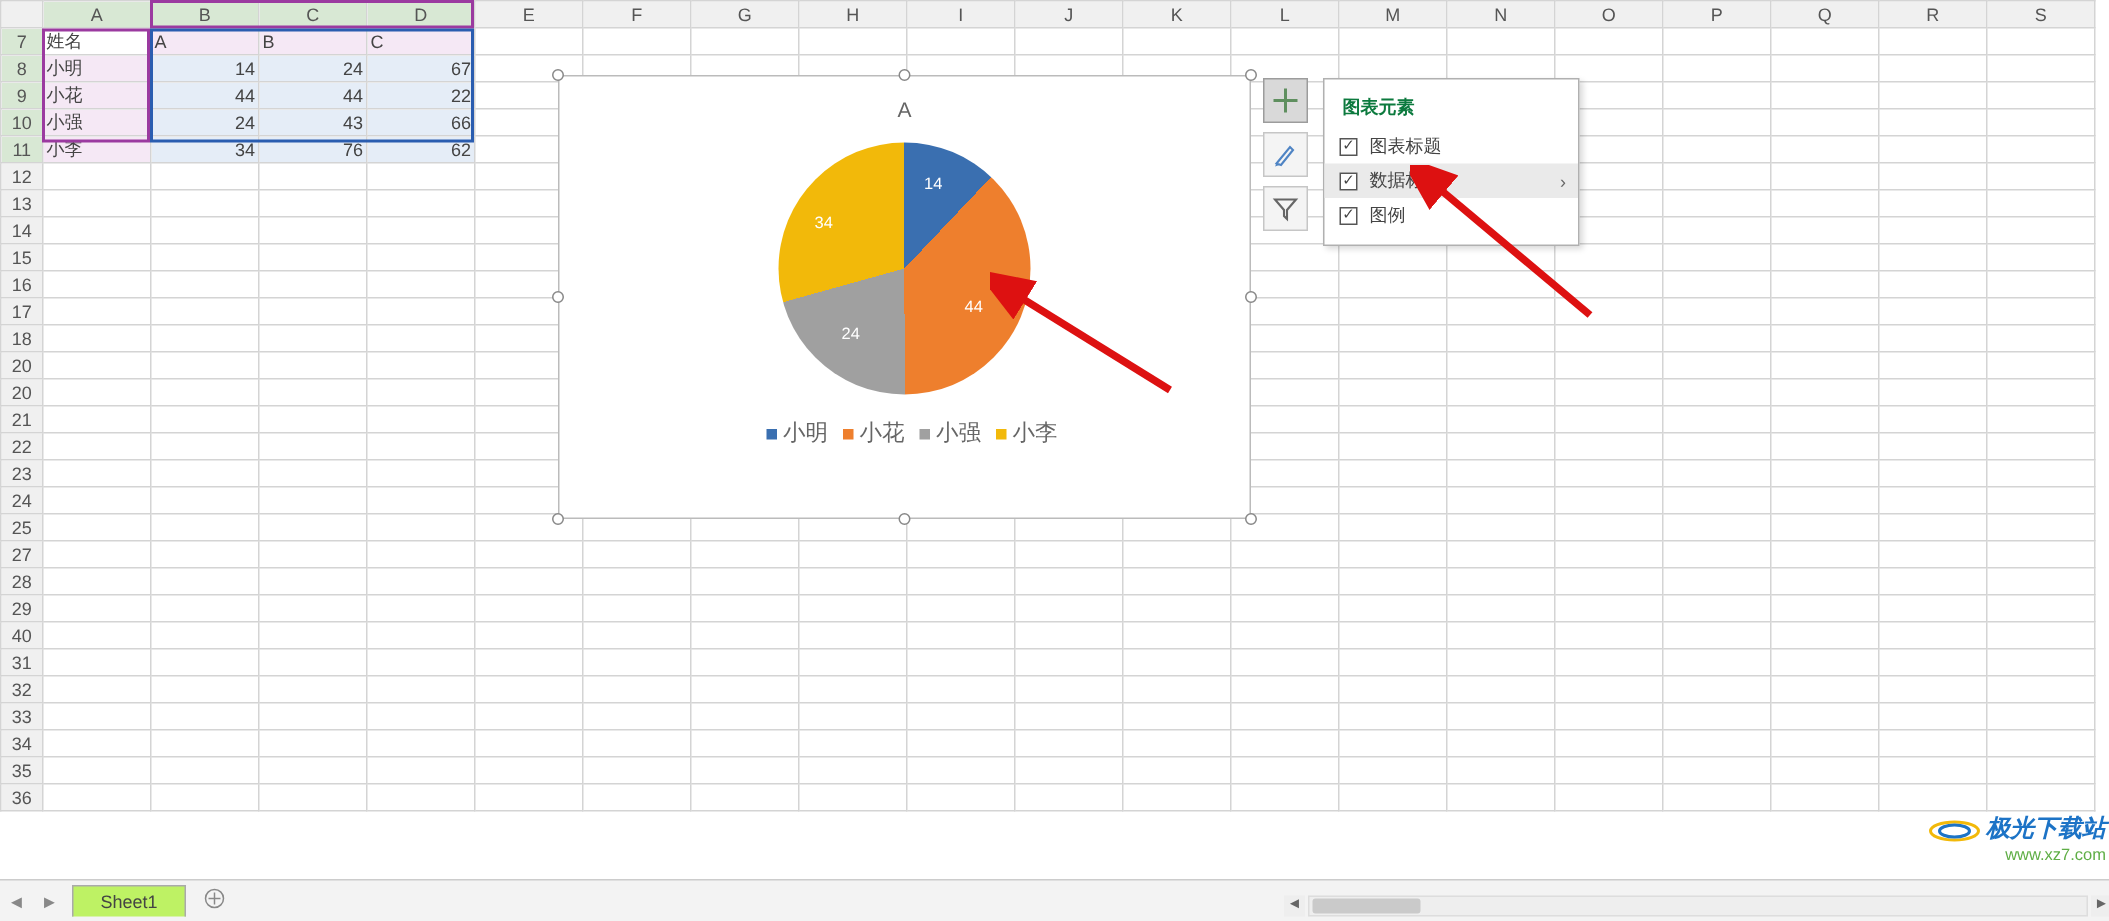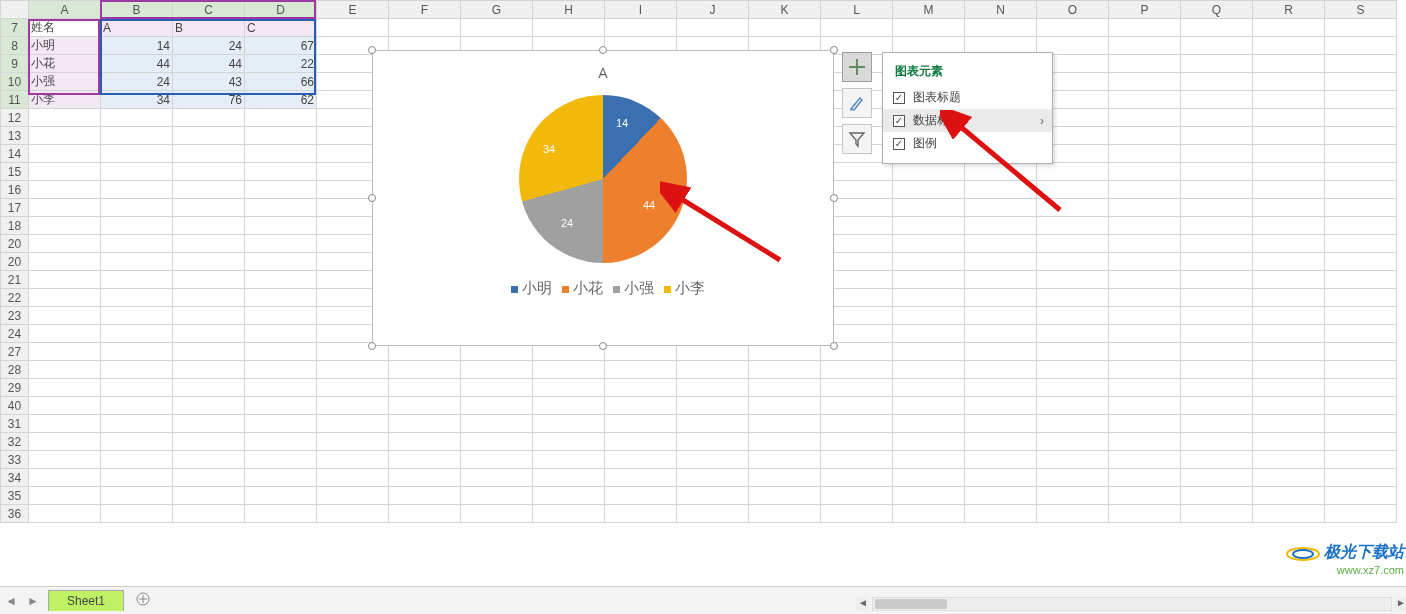--- a/index.html
+++ b/index.html
@@ -662,20 +662,42 @@
           <td class=""></td>
           <td class=""></td>
           <td class=""></td>
           <td class=""></td>
           <td class=""></td>
           <td class=""></td>
           <td class=""></td>
           <td class=""></td>
         </tr>
         <tr>
+          <th class="rowhead">25</th>
+          <td class=""></td>
+          <td class=""></td>
+          <td class=""></td>
+          <td class=""></td>
+          <td class=""></td>
+          <td class=""></td>
+          <td class=""></td>
+          <td class=""></td>
+          <td class=""></td>
+          <td class=""></td>
+          <td class=""></td>
+          <td class=""></td>
+          <td class=""></td>
+          <td class=""></td>
+          <td class=""></td>
+          <td class=""></td>
+          <td class=""></td>
+          <td class=""></td>
+          <td class=""></td>
+        </tr>
+        <tr>
           <th class="rowhead">27</th>
           <td class=""></td>
           <td class=""></td>
           <td class=""></td>
           <td class=""></td>
           <td class=""></td>
           <td class=""></td>
           <td class=""></td>
           <td class=""></td>
           <td class=""></td>

